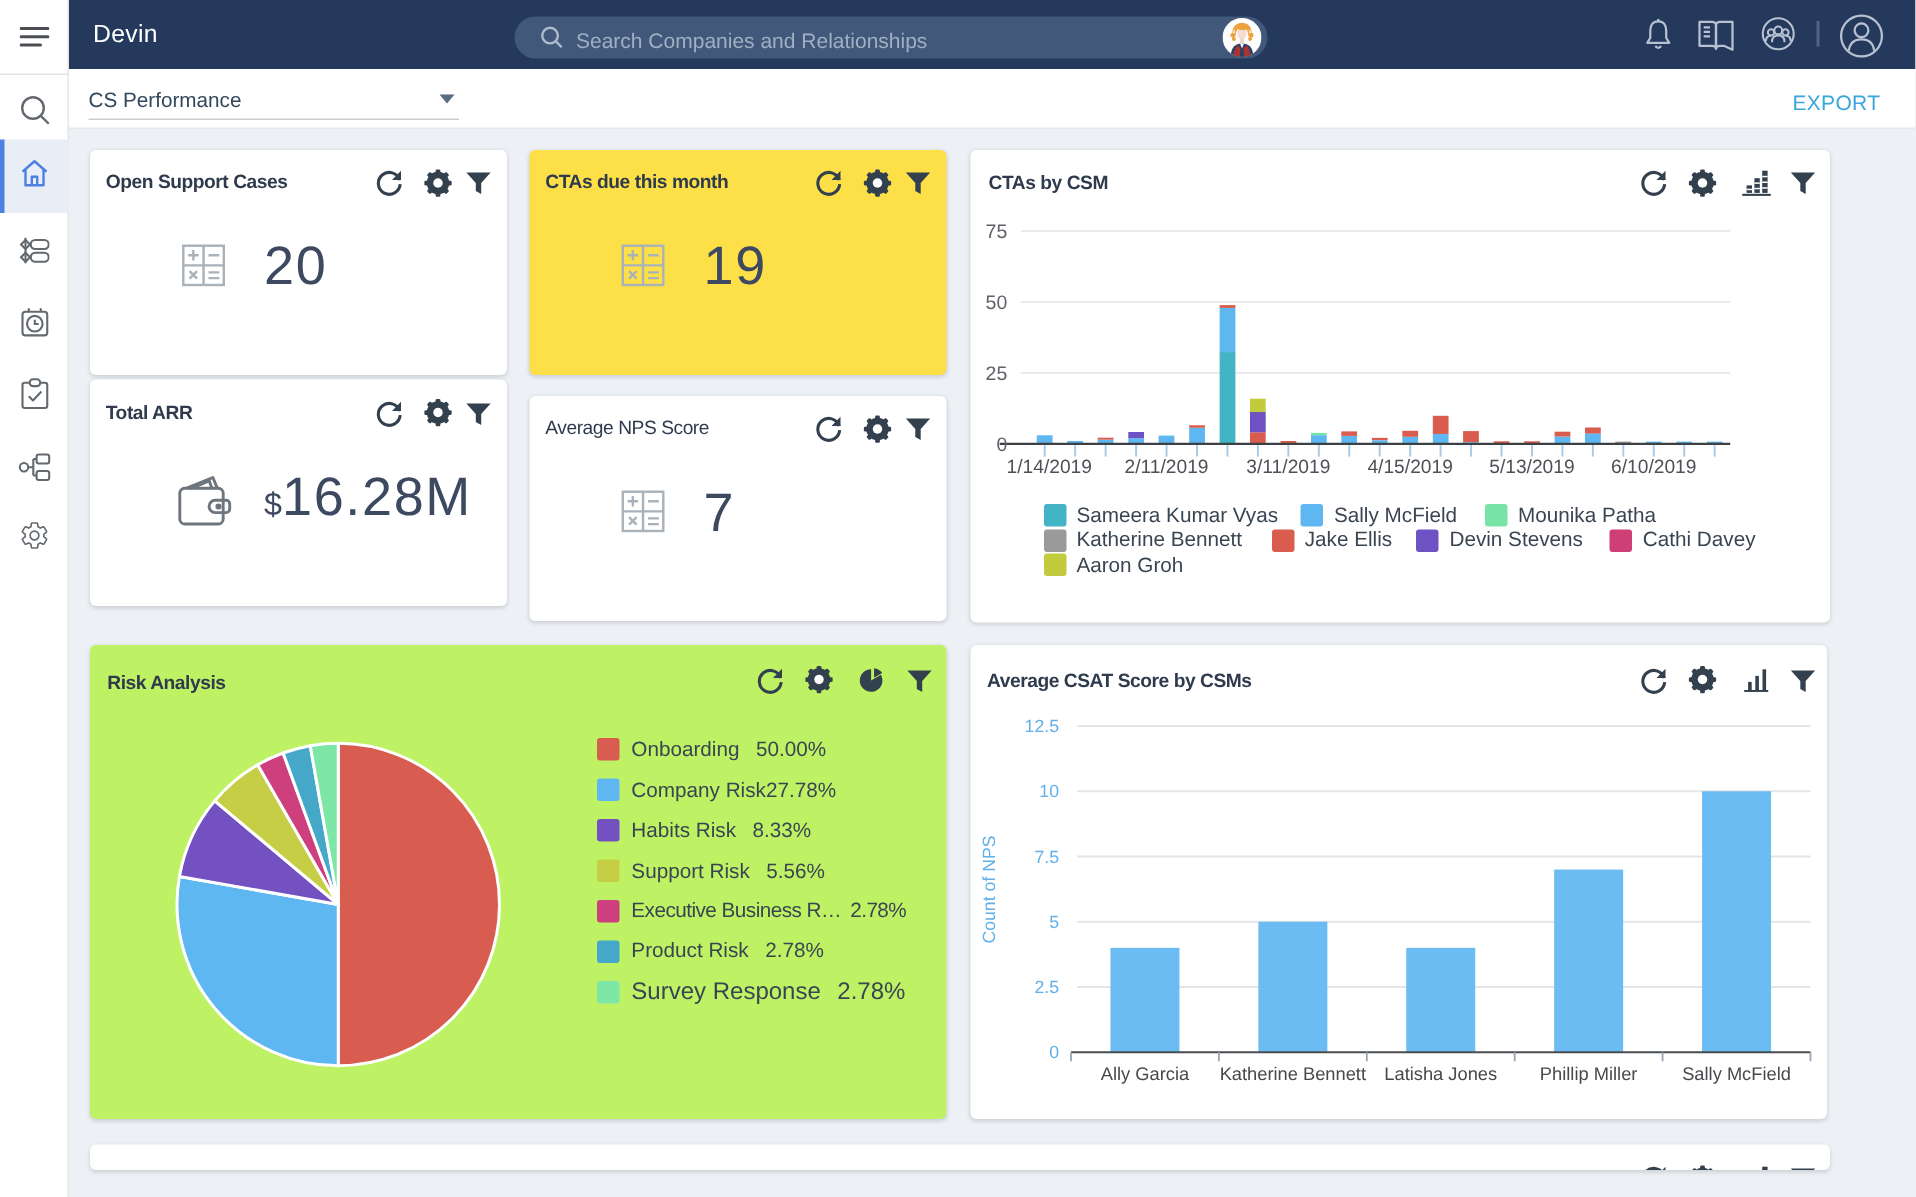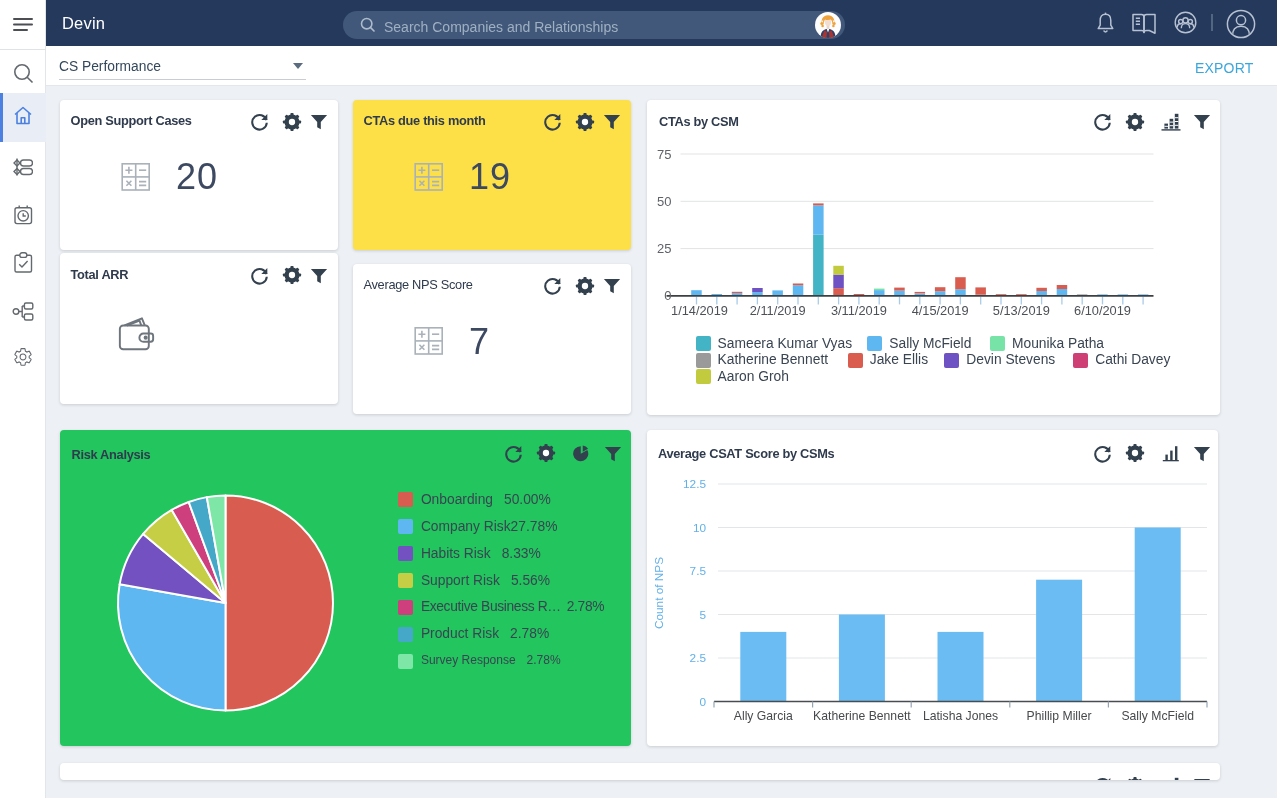--- a/index.html
+++ b/index.html
@@ -355,20 +355,21 @@
     </svg>
     <svg style="position:absolute;left:56.5px;top:61.0px" width="41" height="41" viewBox="0 0 34 34">
       <g fill="none" stroke="#6e757d" stroke-width="1.6" stroke-linejoin="round">
         <path d="M7 9.5 L21.5 3.6 L23.8 9.2"></path>
         <path d="M9 9.7 L19.5 5.5 L20.9 9.4"></path>
         <rect x="3.2" y="9.5" width="24" height="19.8" rx="2.8"></rect>
         <path d="M27.2 16.2 h1.6 a2 2 0 0 1 2 2 v2.8 a2 2 0 0 1 -2 2 h-6 a3.4 3.4 0 0 1 0 -6.8 z"></path>
         <circle cx="24.6" cy="19.6" r="0.9" fill="#6e757d"></circle>
       </g>
     </svg>
+    <div style="position:absolute;left:116.5px;top:57px;font-size:36px;color:#3c4961;letter-spacing:1.1px"><span style="font-size:21.5px;letter-spacing:0">$</span>16.28M</div>
   </div>
 <div style="position:absolute;left:352.5px;top:263.5px;width:278px;height:150.5px;background:#fff;border-radius:4px;box-shadow:0 1px 3px rgba(40,50,60,.18)">
     <div style="position:absolute;left:11px;top:13.5px;font-size:12.8px;font-weight:400;color:#2f3b4d;letter-spacing:-0.3px">Average NPS Score</div>
     <svg style="position:absolute;left:250.6px;top:13.8px" width="18" height="18" viewBox="0 0 24 24">
       <path d="M1.2 2.6 H22.8 L14.4 12 V21.8 L9.6 19 V12 Z" fill="#33404e"></path>
     </svg>
     <svg style="position:absolute;left:222.4px;top:12.0px" width="20" height="20" viewBox="0 0 24 24">
       <circle cx="12" cy="12" r="9" fill="#33404e"></circle>
       <rect x="10.1" y="1.1" width="3.8" height="5" rx="1" transform="rotate(0 12 12)" fill="#33404e"></rect>
       <rect x="10.1" y="1.1" width="3.8" height="5" rx="1" transform="rotate(45 12 12)" fill="#33404e"></rect>
@@ -390,21 +391,21 @@
         <line x1="14.7" y1="1.8" x2="14.7" y2="28"></line>
         <line x1="1.2" y1="14.9" x2="28.2" y2="14.9"></line>
         <path d="M7.9 4.7 v7 M4.4 8.2 h7"></path>
         <path d="M18 8.2 h7.2"></path>
         <path d="M5.4 18.8 l5 5 M10.4 18.8 l-5 5"></path>
         <path d="M18 19.6 h7.2 M18 23.4 h7.2"></path>
       </g>
     </svg>
     <div style="position:absolute;left:116.5px;top:57px;font-size:36px;color:#3c4961;letter-spacing:1.1px">7</div>
   </div>
-<div style="position:absolute;left:59.5px;top:430px;width:571px;height:316px;background:#22c55e;border-radius:4px;box-shadow:0 1px 3px rgba(40,50,60,.18)">
+<div style="position:absolute;left:59.5px;top:430px;width:571px;height:316px;background:#bef264;border-radius:4px;box-shadow:0 1px 3px rgba(40,50,60,.18)">
     <div style="position:absolute;left:12px;top:16.5px;font-size:12.8px;font-weight:700;color:#2f3b4d;letter-spacing:-0.3px">Risk Analysis</div>
     <svg style="position:absolute;left:544.2px;top:15.1px" width="18" height="18" viewBox="0 0 24 24">
       <path d="M1.2 2.6 H22.8 L14.4 12 V21.8 L9.6 19 V12 Z" fill="#33404e"></path>
     </svg>
     <svg style="position:absolute;left:513.9px;top:14.6px" width="17" height="17" viewBox="0 0 18 18">
       <path d="M8.2,9.2 L8.2,1.2 A8,8 0 1 0 15.1,5.2 Z" fill="#33404e"></path>
       <path d="M10.3,7.2 L10.3,0.6 A8,8 0 0 1 16.0,3.9 Z" fill="#33404e"></path>
     </svg>
     <svg style="position:absolute;left:476.6px;top:13.3px" width="20" height="20" viewBox="0 0 24 24">
       <circle cx="12" cy="12" r="9" fill="#33404e"></circle>
@@ -437,21 +438,21 @@
     <div style="position:absolute;left:361.4px;top:88.7px;font-size:13.8px;color:#3a4552;white-space:nowrap">Company Risk<span style="">27.78%</span></div>
     <div style="position:absolute;left:338.9px;top:116.1px;width:15px;height:15px;background:#7451c1;border-radius:2px"></div>
     <div style="position:absolute;left:361.4px;top:115.6px;font-size:13.8px;color:#3a4552;white-space:nowrap">Habits Risk<span style="margin-left:11px">8.33%</span></div>
     <div style="position:absolute;left:338.9px;top:143.0px;width:15px;height:15px;background:#c5ce44;border-radius:2px"></div>
     <div style="position:absolute;left:361.4px;top:142.5px;font-size:13.8px;color:#3a4552;white-space:nowrap">Support Risk<span style="margin-left:11px">5.56%</span></div>
     <div style="position:absolute;left:338.9px;top:169.9px;width:15px;height:15px;background:#ce3f7d;border-radius:2px"></div>
     <div style="position:absolute;left:361.4px;top:169.4px;font-size:13.8px;letter-spacing:-0.35px;color:#3a4552;white-space:nowrap">Executive Business R…<span style="margin-left:6px">2.78%</span></div>
     <div style="position:absolute;left:338.9px;top:196.8px;width:15px;height:15px;background:#45a8c8;border-radius:2px"></div>
     <div style="position:absolute;left:361.4px;top:196.3px;font-size:13.8px;color:#3a4552;white-space:nowrap">Product Risk<span style="margin-left:11px">2.78%</span></div>
     <div style="position:absolute;left:338.9px;top:223.7px;width:15px;height:15px;background:#7ee6a7;border-radius:2px"></div>
-    <div style="position:absolute;left:361.4px;top:223.2px;font-size:12px;color:#3a4552;white-space:nowrap">Survey Response<span style="margin-left:11px">2.78%</span></div>
+    <div style="position:absolute;left:361.4px;top:223.2px;font-size:16px;color:#3a4552;white-space:nowrap">Survey Response<span style="margin-left:11px">2.78%</span></div>
   </div>
 <div style="position:absolute;left:647px;top:430px;width:571px;height:316px;background:#fff;border-radius:4px;box-shadow:0 1px 3px rgba(40,50,60,.18)">
     <div style="position:absolute;left:11px;top:15.5px;font-size:12.8px;font-weight:700;color:#2f3b4d;letter-spacing:-0.3px">Average CSAT Score by CSMs</div>
     <svg style="position:absolute;left:545.7px;top:15.1px" width="18" height="18" viewBox="0 0 24 24">
       <path d="M1.2 2.6 H22.8 L14.4 12 V21.8 L9.6 19 V12 Z" fill="#33404e"></path>
     </svg>
     <svg style="position:absolute;left:514.9px;top:14.8px" width="18" height="18" viewBox="0 0 18 18">
       <rect x="0.8" y="15" width="16" height="1.3" fill="#33404e"></rect>
       <rect x="3.4" y="9.6" width="2.4" height="5.4" fill="#33404e"></rect>
       <rect x="8.2" y="5.6" width="2.4" height="9.4" fill="#33404e"></rect>

